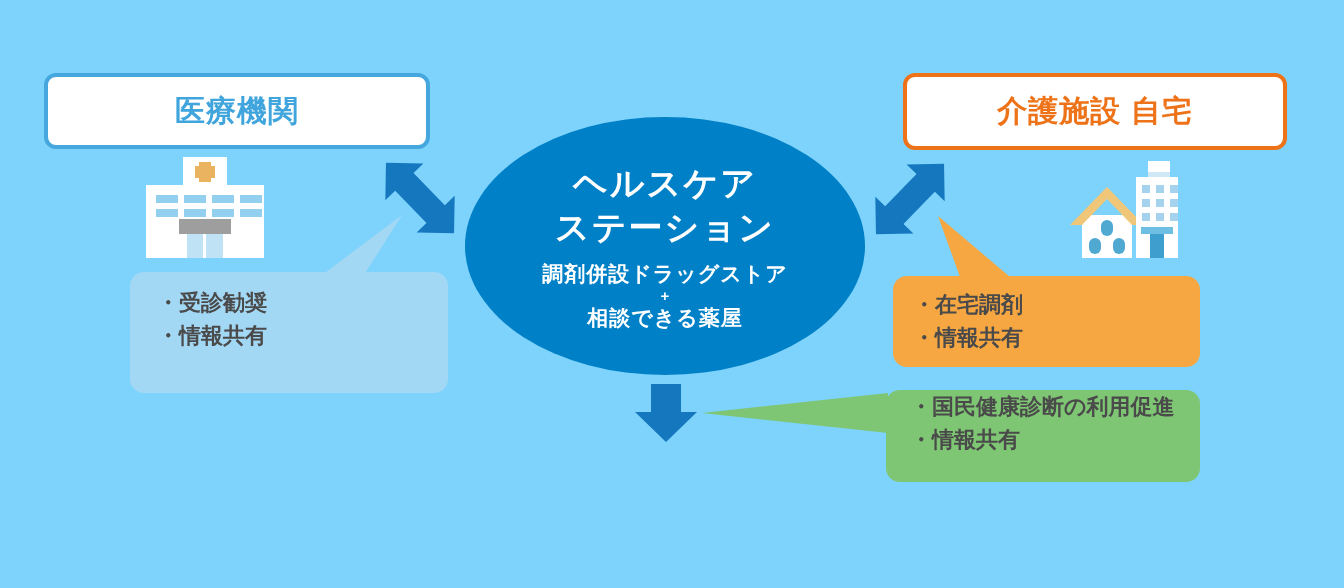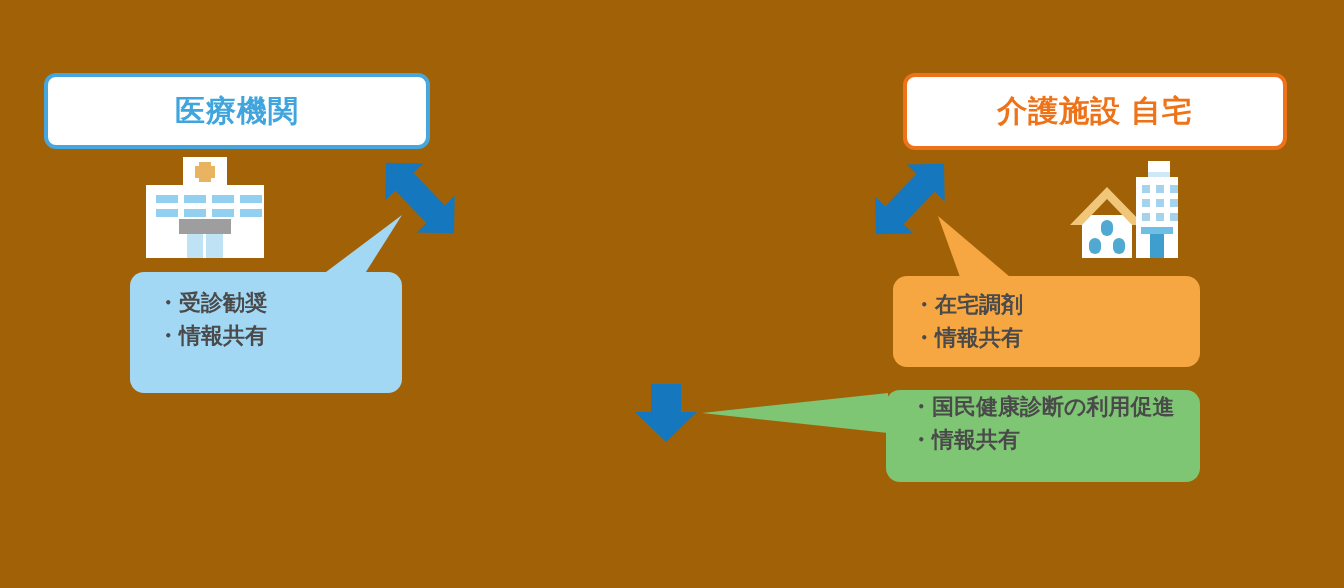--- a/index.html
+++ b/index.html
@@ -3,21 +3,21 @@
 <meta charset="utf-8">
 <style>
   * { margin:0; padding:0; box-sizing:border-box; }
   body {
     font-family: "Liberation Sans", "DejaVu Sans", sans-serif;
     background:#ffffff;
   }
   .canvas {
     position:relative;
     width:1344px; height:588px;
-    background:#a16207;
+    background:#7dd3fc;
     overflow:hidden;
   }
   .node-box {
     position:absolute;
     background:#ffffff;
     border-radius:12px;
     display:flex; align-items:center; justify-content:center;
     font-weight:bold;
     font-size:30px;
     letter-spacing:1px;
@@ -39,21 +39,21 @@
   .hub-plus  { font-size:15px; font-weight:bold; line-height:18px; }
 
   .callout {
     position:absolute;
     border-radius:14px;
     color:#4A4A4A;
     font-size:22px;
     font-weight:bold;
     line-height:33px;
   }
-  .callout-medical { left:130px; top:272px; width:272px; height:121px; background:#A3D8F5; padding:14px 10px 0 27px; }
+  .callout-medical { left:130px; top:272px; width:318px; height:121px; background:#A3D8F5; padding:14px 10px 0 27px; }
   .callout-care    { left:893px; top:276px; width:307px; height:91px;  background:#F7A742; padding:12px 15px 0 20px; }
   .callout-gov     { left:886px; top:390px; width:314px; height:92px;  background:#7FC674; padding:0 10px 0 24px; }
 
   .pointer, .arrow, .icon-wrap { position:absolute; }
   svg { display:block; }
 </style>
 </head>
 <body>
 
 <div class="canvas">
@@ -92,20 +92,27 @@
     <svg width="88" height="64" viewBox="0 0 88 64">
       <polygon points="84,2 4,62 46,62" fill="#A3D8F5"></polygon>
     </svg>
   </div>
 
   <div class="callout callout-medical">
     <div>・受診勧奨</div>
     <div>・情報共有</div>
   </div>
 
+  <div class="hub">
+    <div class="hub-title">ヘルスケア</div>
+    <div class="hub-title">ステーション</div>
+    <div class="hub-sub">調剤併設ドラッグストア</div>
+    <div class="hub-plus">+</div>
+    <div class="hub-sub" style="margin-top:0;">相談できる薬屋</div>
+  </div>
 
   <div class="arrow" style="left:861px; top:170px; transform:rotate(-46deg);">
     <svg width="98" height="58" viewBox="0 0 100 56">
       <polygon points="0,28 27,1 27,15 73,15 73,1 100,28 73,55 73,41 27,41 27,55" fill="#1577BE"></polygon>
     </svg>
   </div>
 
   <div class="node-box box-care">
     <span>介護施設 自宅</span>
   </div>

